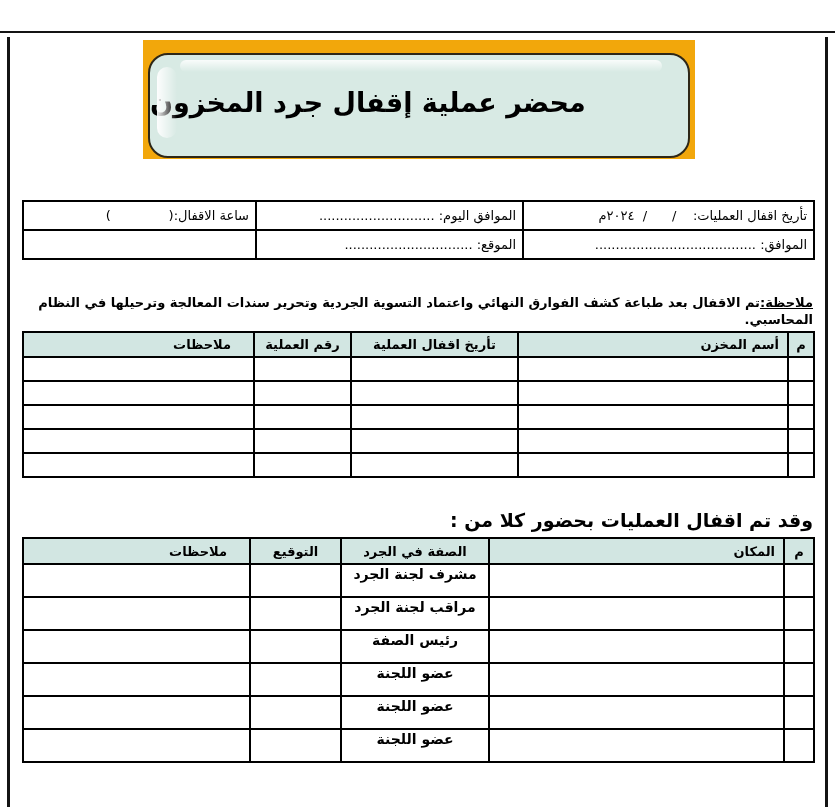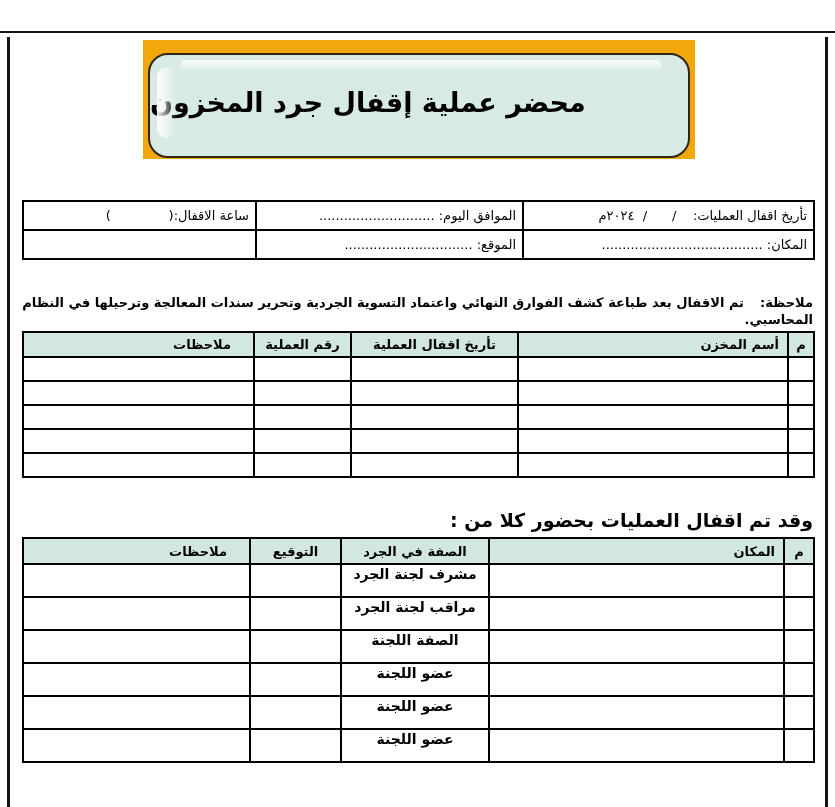--- a/index.html
+++ b/index.html
@@ -40,21 +40,21 @@
   .a-right-far{text-align:right;padding-right:22px;}
   .a-center{text-align:center;}
   
   .info-table{position:absolute;left:22px;top:200px;width:791px;}
   .info-table td{
     height:25px;font-weight:normal;text-align:right;vertical-align:middle;
     padding:1px 6px 1px 4px;white-space:pre-wrap;font-size:13px;
   }
   
   .note{position:absolute;left:22px;top:294px;width:791px;font-size:13px;font-weight:bold;line-height:17px;text-align:right;}
-  .note .lbl{margin-left:16px;}
+  .note .lbl{text-decoration:underline;}
   
   .wh-table{position:absolute;left:22px;top:331px;width:791px;}
   .wh-table th{height:19px;}
   .wh-table td{height:20px;}
   
   .att-heading{position:absolute;left:22px;top:509px;width:791px;font-size:19px;font-weight:bold;text-align:right;}
   .att-table{position:absolute;left:22px;top:537px;width:791px;}
   .att-table th{height:20px;}
   .att-table td{height:29px;vertical-align:top;margin-top:6px;}
   .role-cell{font-size:14px;font-weight:bold;text-align:center;padding-top:1px;}
@@ -78,21 +78,21 @@
       <col style="width:267px">
       <col style="width:233px">
     </colgroup>
   <tbody>
       <tr>
     <td>تأريخ اقفال العمليات:    /      /  ٢٠٢٤م</td>
     <td>الموافق اليوم: ............................</td>
     <td>ساعة الاقفال:(              )</td>
   </tr>
   <tr>
-    <td>المكان: .......................................</td>
+    <td>الموافق: .......................................</td>
     <td>الموقع: ...............................</td>
     <td></td>
   </tr>
 </tbody>
   </table>
 
 <div class="note">
   <span class="lbl">ملاحظة:</span><span>تم الاقفال بعد طباعة كشف الفوارق النهائي واعتماد التسوية الجردية وتحرير سندات المعالجة وترحيلها في النظام المحاسبي.</span><br>
   <span>تم اقفال عمليات الجرد للمخازن التالية:</span>
 </div>
@@ -179,21 +179,21 @@
   <tr>
     <td></td>
         <td></td>
     <td class="role-cell">مراقب لجنة الجرد</td>
     <td></td>
         <td></td>
   </tr>
   <tr>
     <td></td>
         <td></td>
-    <td class="role-cell">الصفة اللجنة</td>
+    <td class="role-cell">رئيس الصفة</td>
     <td></td>
         <td></td>
   </tr>
   <tr>
     <td></td>
         <td></td>
     <td class="role-cell">عضو اللجنة</td>
     <td></td>
         <td></td>
   </tr>

